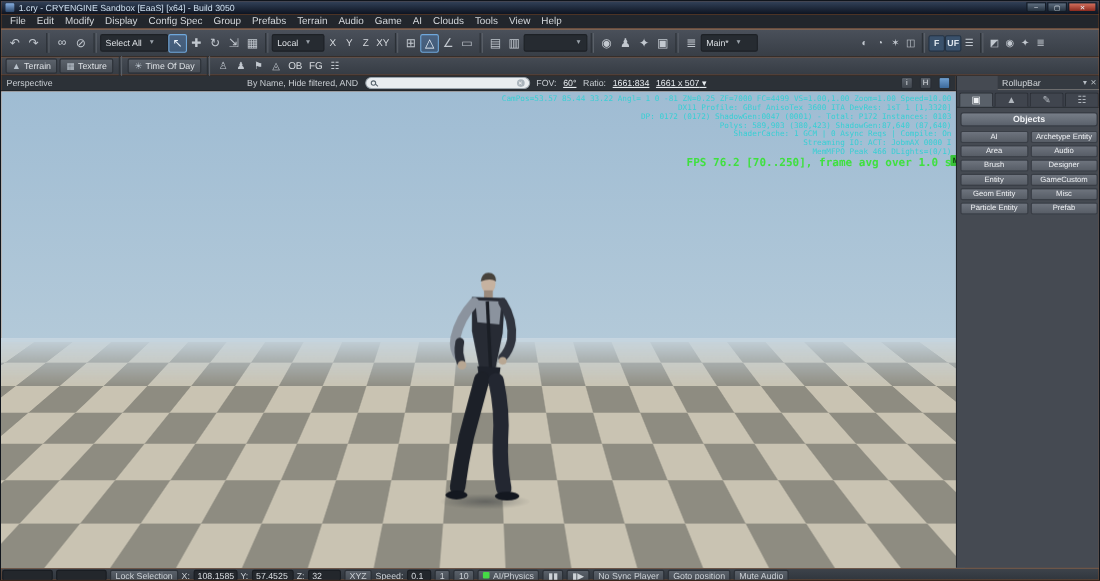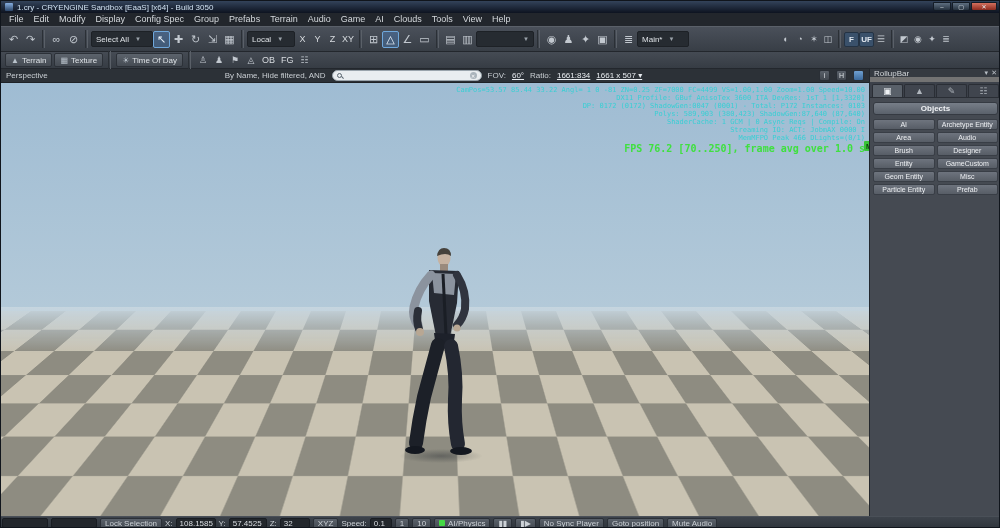--- a/index.html
+++ b/index.html
@@ -83,21 +83,21 @@
   .debug { position:absolute; top:3px; right:12px; text-align:right;
     font-family:"DejaVu Sans Mono", monospace; font-size:7px; line-height:8px; color:#38cfd4; }
   .debug .fps { font-size:10px; line-height:12px; font-weight:bold; color:#3fe03f; margin-top:1px; }
   .m-badge { position:absolute; top:58px; right:3px; width:10px; height:10px; background:#38c438;
     color:#0a3a0a; font-size:7px; font-weight:bold; display:flex; align-items:center; justify-content:center; border-radius:1px; }
 
   
   .rollup { position:absolute; left:868px; top:68px; width:132px; height:447px; background:#454a52;
     border-left:1px solid #23272d; }
   .rollup-title { height:13px; background:#353a41; display:flex; align-items:center; font-size:8px;
-    padding:0 4px; gap:3px; color:#d2d6da; border-bottom:5px solid #737373; }
+    padding:0 4px; gap:3px; color:#d2d6da; border-bottom:1px solid #737373;margin-left:37px; }
   .rt-icons { margin-left:auto; display:flex; gap:3px; }
   .rt-icon { font-size:7px; color:#b8bec5; }
   .rollup-tabs { height:16px; display:flex; background:#3c414a; border-bottom:1px solid #2a2e35; padding:2px 2px 0; gap:1px; }
   .rtab { flex:1; display:flex; align-items:center; justify-content:center; font-size:9px; color:#b0b6bd;
     background:#40454e; border:1px solid #2a2e35; border-bottom:none; border-radius:2px 2px 0 0; }
   .rtab.active { background:#596069; color:#eef1f4; }
   .rollup-body { padding:4px 3px; }
   .objects-btn { height:13px; background:linear-gradient(#777e88,#5a616b); border:1px solid #353a42;
     border-radius:3px; display:flex; align-items:center; justify-content:center; font-size:8px;
     color:#f0f2f5; margin-bottom:4px;font-weight:bold; }

